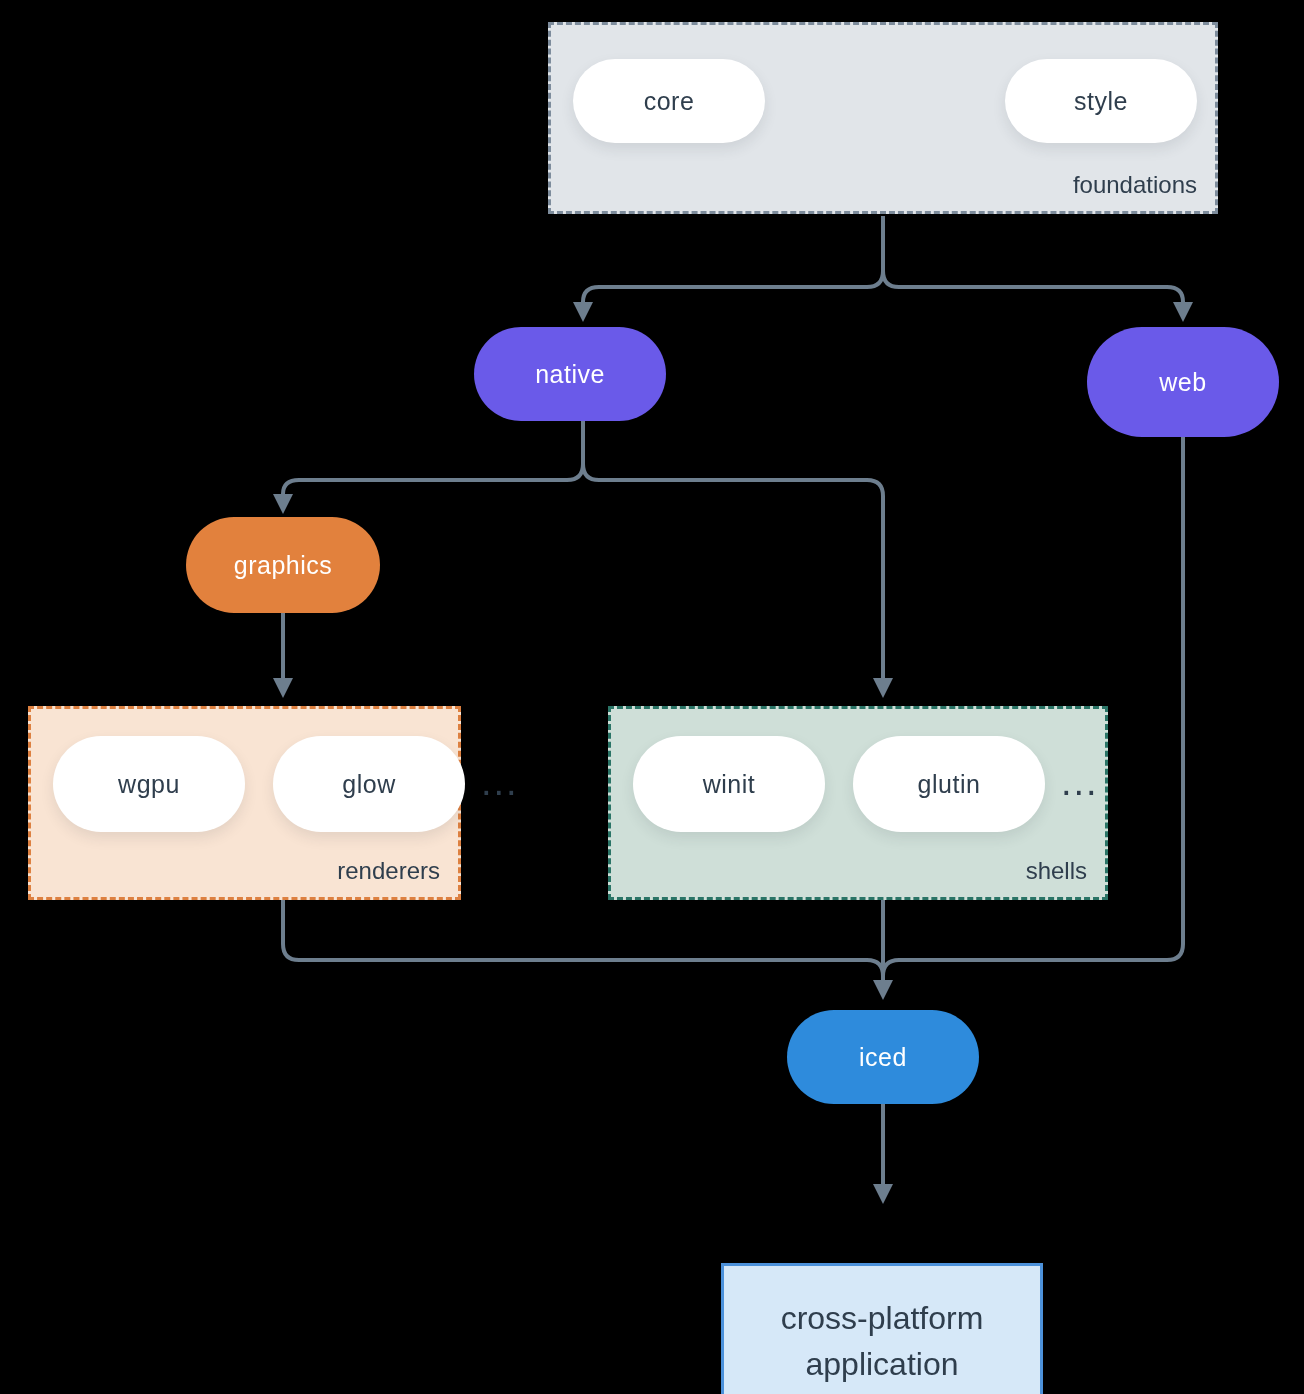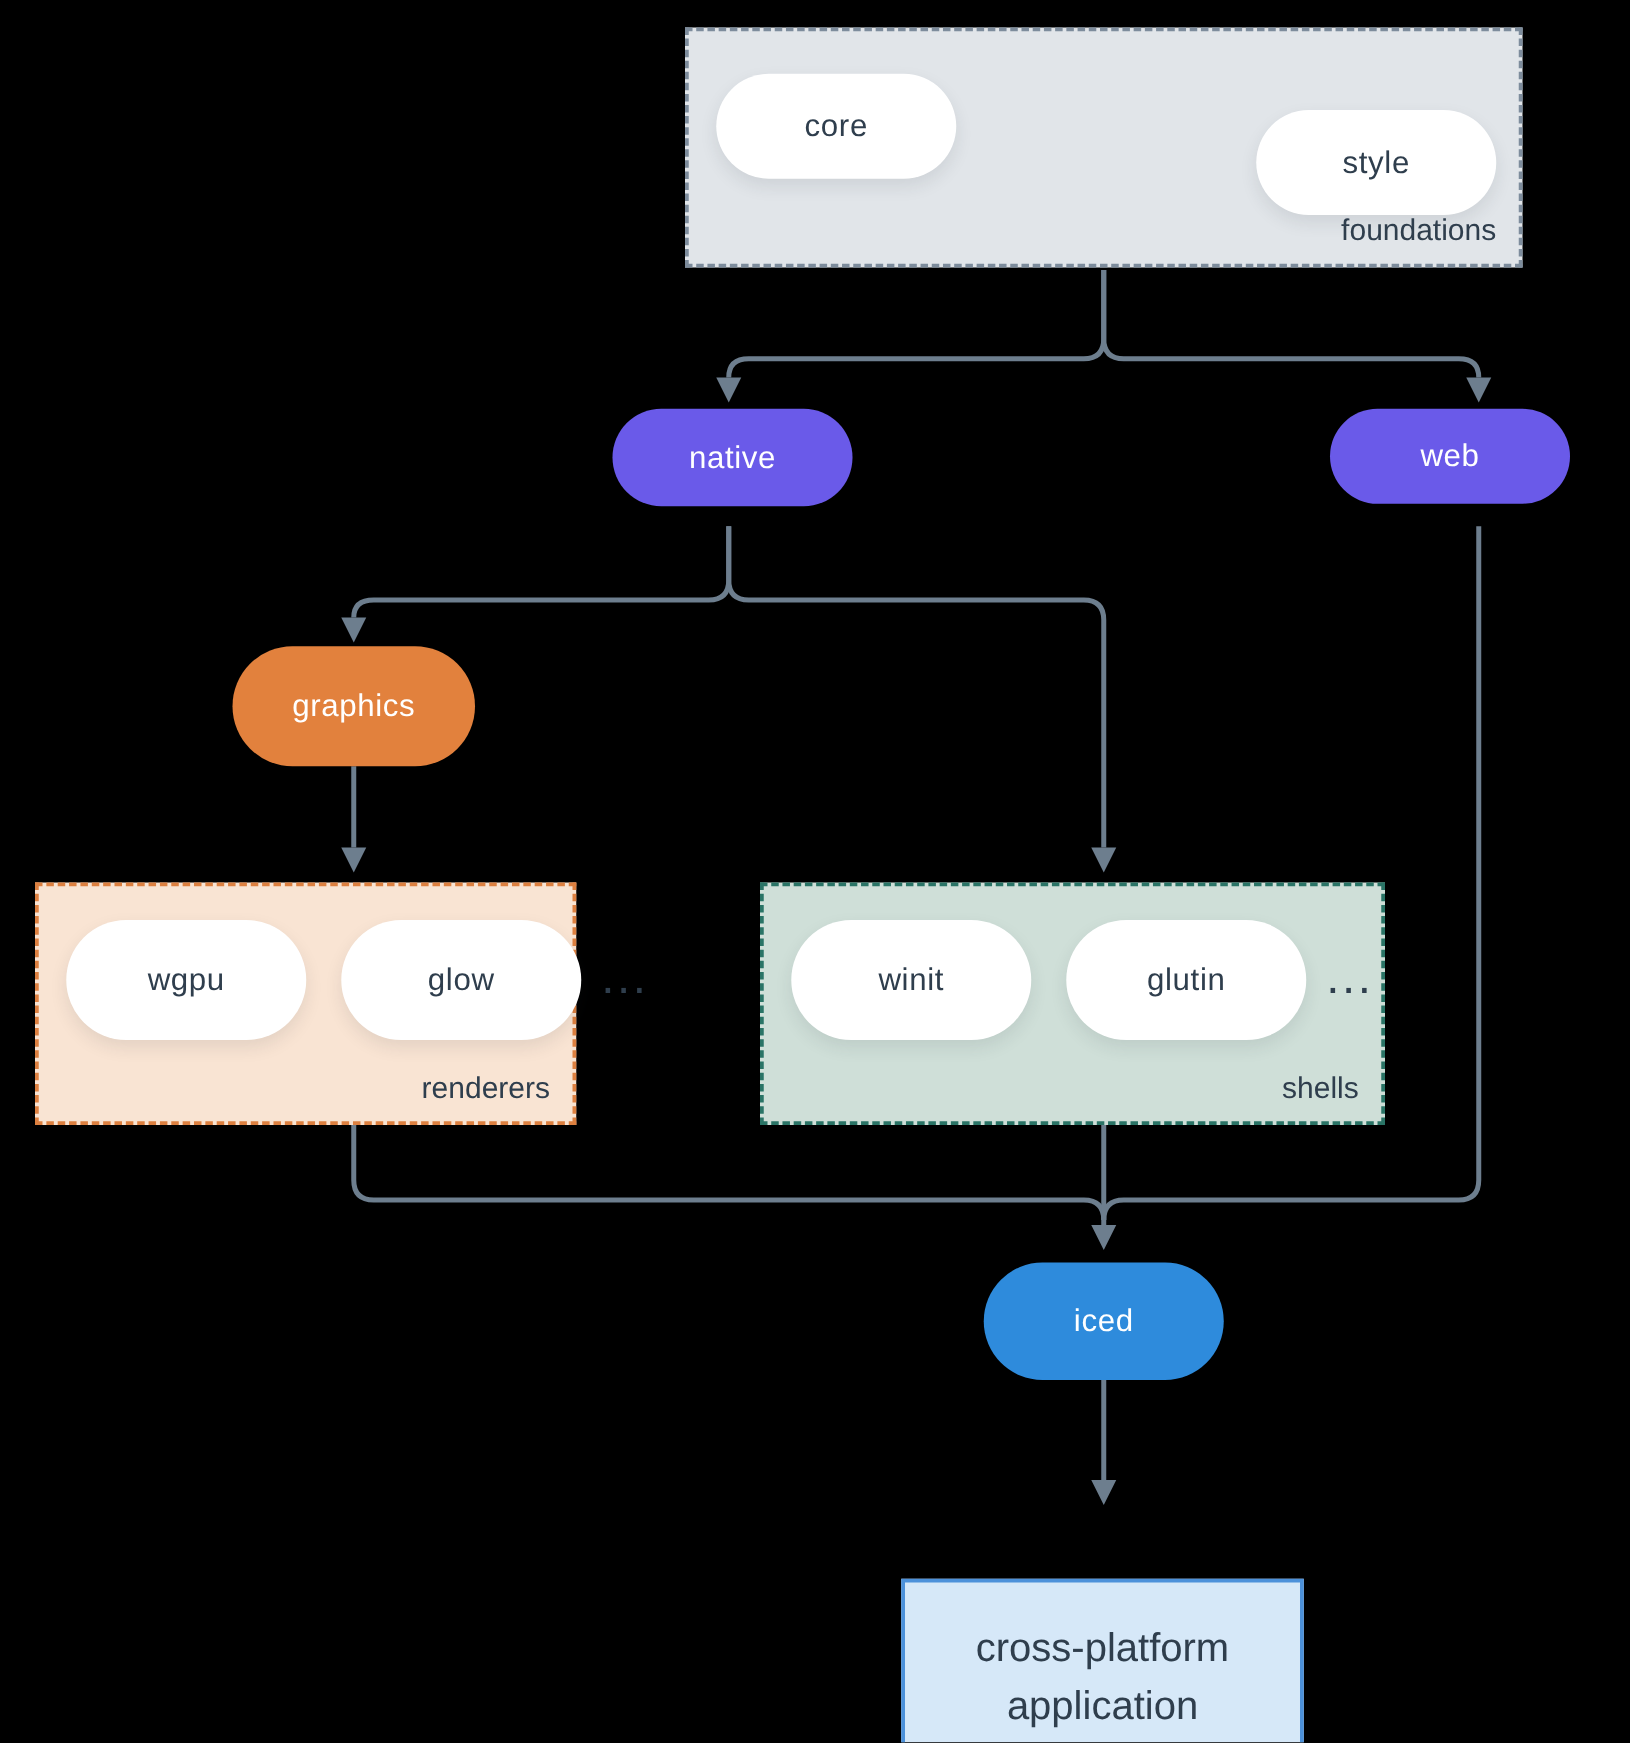--- a/index.html
+++ b/index.html
@@ -112,30 +112,30 @@
       <path d="M283 900 L283 944 Q283 960 299 960 L867 960 Q883 960 883 976"></path>
       <path d="M883 900 L883 980" marker-end="url(#arrow)"></path>
       <path d="M883 1104 L883 1184" marker-end="url(#arrow)"></path>
     </g>
   </svg>
 
   <div class="group foundations">
     <div class="pill white" style="left:22px; top:34px; width:192px; height:84px;">
       <span>core</span>
     </div>
-    <div class="pill white" style="left:454px; top:34px; width:192px; height:84px;margin-top:29px;">
+    <div class="pill white" style="left:454px; top:34px; width:192px; height:84px;">
       <span>style</span>
     </div>
     <div class="group-label">foundations</div>
   </div>
 
-  <div class="pill purple" style="left:490px; top:327px; width:192px; height:78px;">
+  <div class="pill purple" style="left:474px; top:327px; width:192px; height:94px;">
     <span>native</span>
   </div>
-  <div class="pill purple" style="left:1064px; top:327px; width:192px; height:76px;">
+  <div class="pill purple" style="left:1087px; top:327px; width:192px; height:110px;">
     <span>web</span>
   </div>
 
   <div class="pill orange" style="left:186px; top:517px; width:194px; height:96px;">
     <span>graphics</span>
   </div>
 
   <div class="group renderers">
     <div class="pill white" style="left:22px; top:27px; width:192px; height:96px;">
       <span>wgpu</span>

